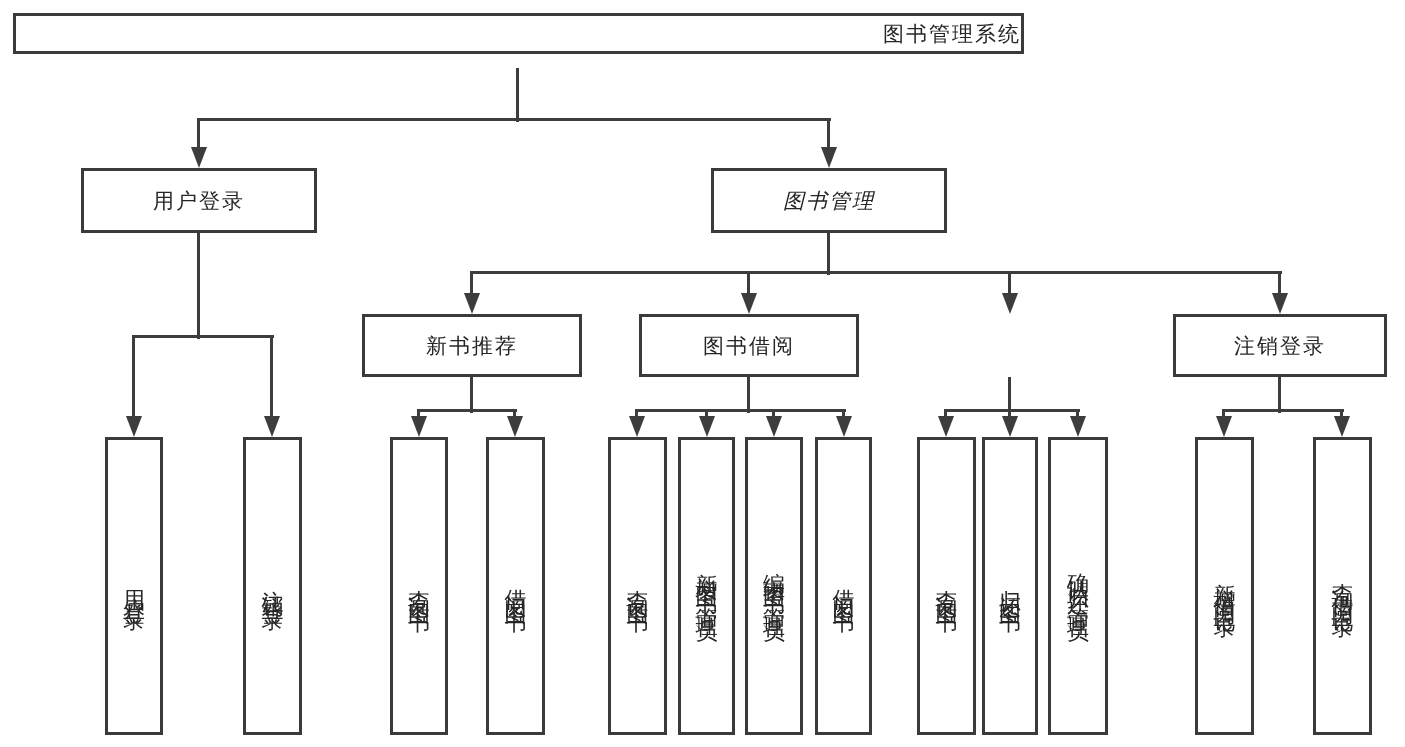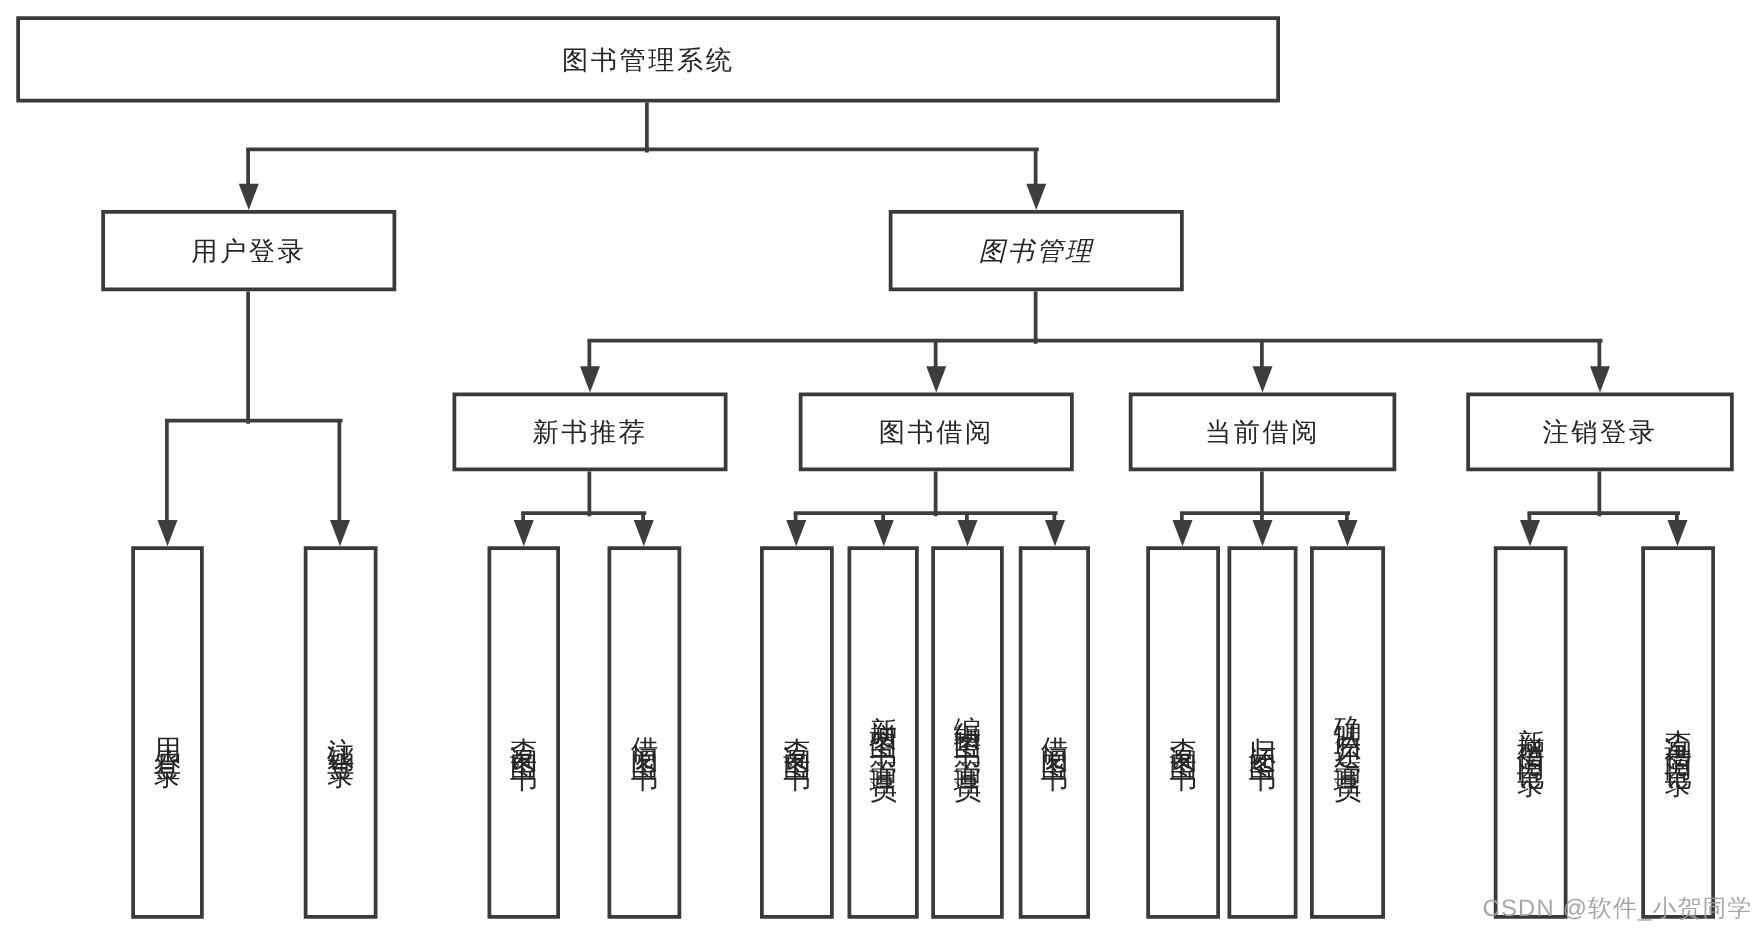--- a/index.html
+++ b/index.html
@@ -70,39 +70,36 @@
     opacity: 0.92;
     white-space: nowrap;
     z-index: 5;
   }
 </style>
 </head>
 <body>
 
 <div class="canvas">
 
-  <div class="box" style="left:13px; top:13px; width:1011px; height:69px;">
+  <div class="box" style="left:13px; top:13px; width:1011px; height:41px;justify-content:flex-end;">
     <span class="hlabel">图书管理系统</span>
   </div>
 
   <div class="box" style="left:81px; top:168px; width:236px; height:65px;">
     <span class="hlabel">用户登录</span>
   </div>
   <div class="box" style="left:711px; top:168px; width:236px; height:65px;font-style:italic;">
     <span class="hlabel">图书管理</span>
   </div>
 
   <div class="box" style="left:639px; top:314px; width:220px; height:63px;">
     <span class="hlabel">图书借阅</span>
   </div>
   <div class="box" style="left:362px; top:314px; width:220px; height:63px;">
     <span class="hlabel">新书推荐</span>
-  </div>
-  <div class="box" style="left:903px; top:314px; width:214px; height:63px;">
-    <span class="hlabel">当前借阅</span>
   </div>
   <div class="box" style="left:1173px; top:314px; width:214px; height:63px;">
     <span class="hlabel">注销登录</span>
   </div>
 
   <div class="box" style="left:105px; top:437px; width:58px; height:298px;">
     <span class="vlabel">用户登录</span>
   </div>
   <div class="box" style="left:243px; top:437px; width:59px; height:298px;">
     <span class="vlabel">注销登录</span>
@@ -138,21 +135,20 @@
     <span class="vlabel">确认归还（管理员）</span>
   </div>
 
   <div class="box" style="left:1195px; top:437px; width:59px; height:298px;">
     <span class="vlabel">新增借阅记录</span>
   </div>
   <div class="box" style="left:1313px; top:437px; width:59px; height:298px;">
     <span class="vlabel">查询借阅记录</span>
   </div>
 
-  <div class="watermark">CSDN @软件_小贺同学</div>
 <div class="vline" style="left: 516px; top: 68px; height: 54px;"></div>
     <div class="vline" style="left: 197px; top: 119px; height: 32px;"></div>
     <div class="vline" style="left: 827px; top: 119px; height: 32px;"></div>
     <div class="vline" style="left: 197px; top: 233px; height: 106px;"></div>
     <div class="vline" style="left: 132px; top: 336px; height: 84px;"></div>
     <div class="vline" style="left: 270px; top: 336px; height: 84px;"></div>
     <div class="vline" style="left: 827px; top: 233px; height: 42px;"></div>
     <div class="vline" style="left: 470px; top: 272px; height: 26px;"></div>
     <div class="vline" style="left: 747px; top: 272px; height: 26px;"></div>
     <div class="vline" style="left: 1008px; top: 272px; height: 26px;"></div>

